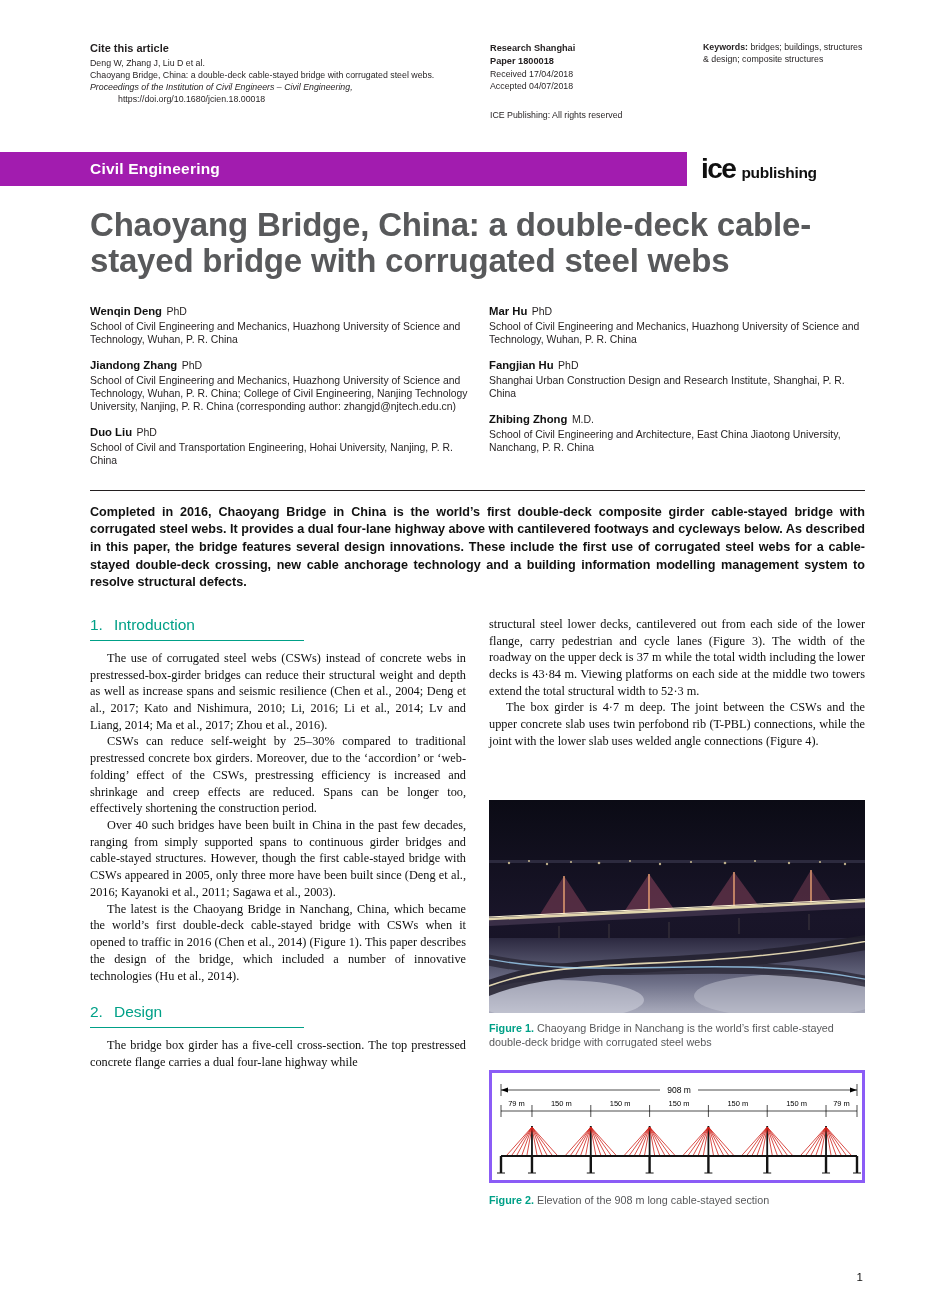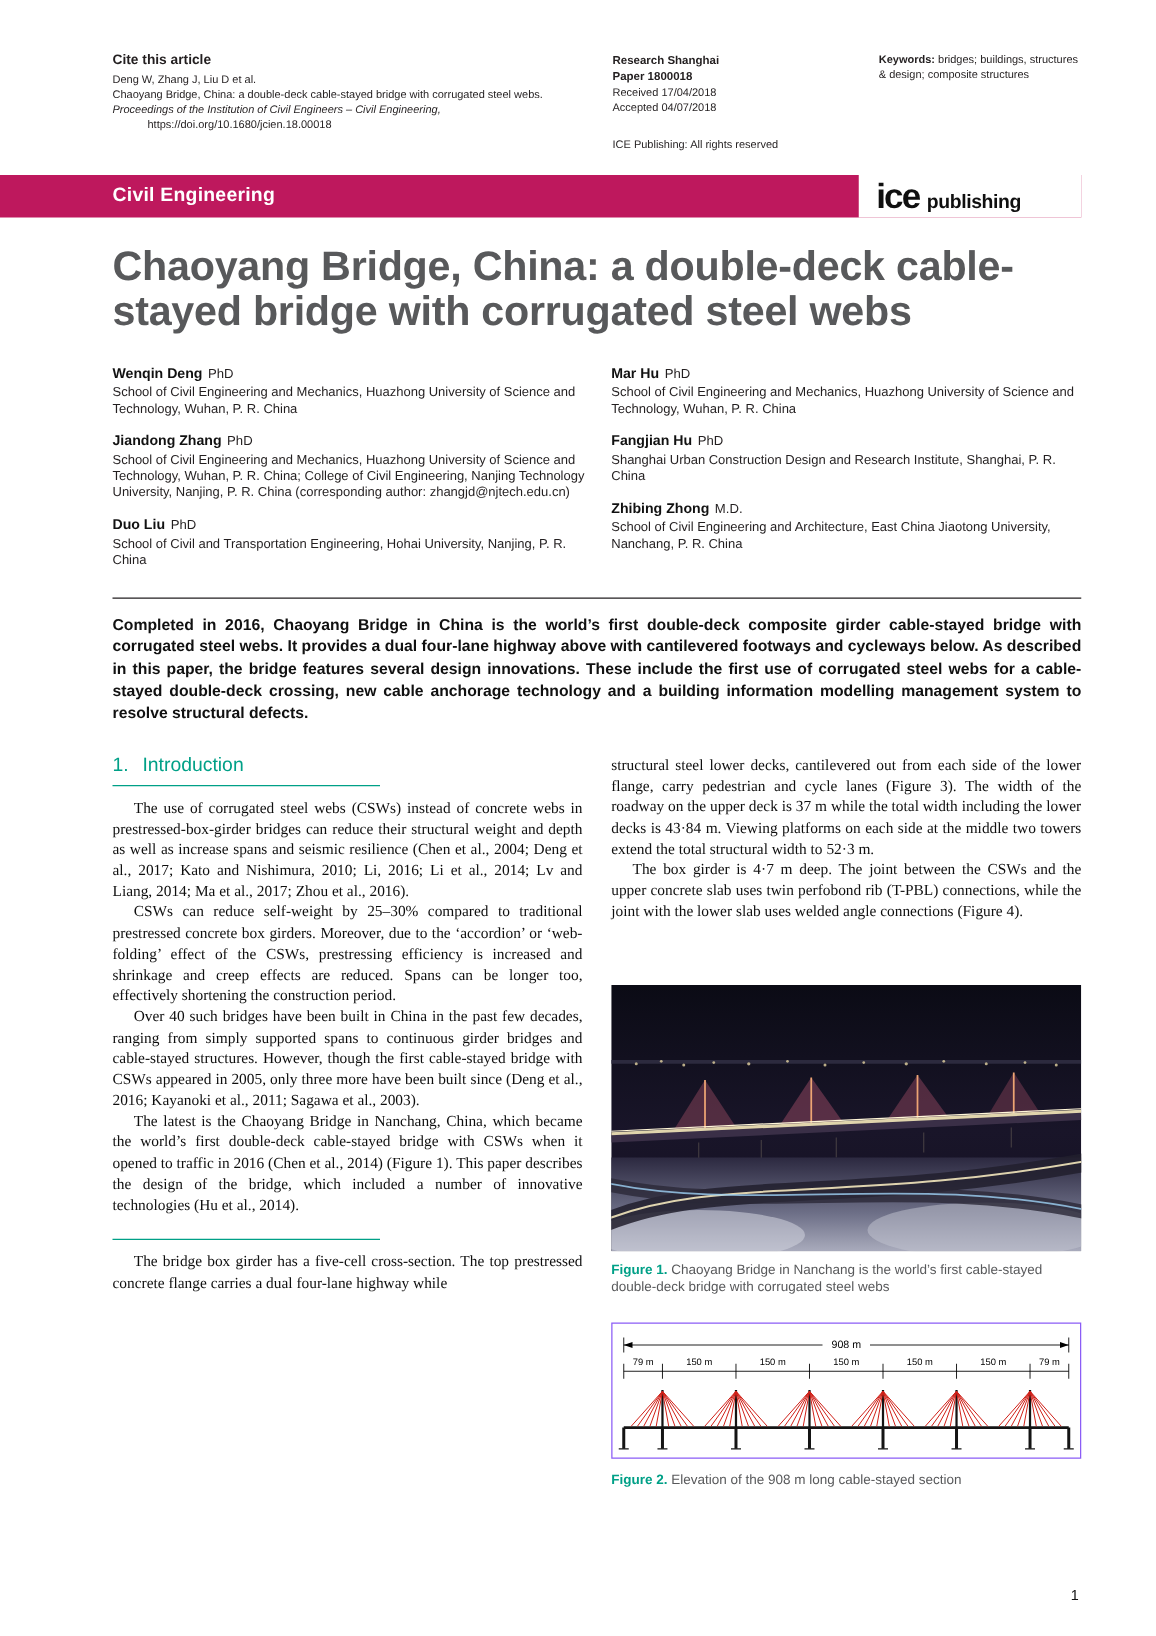--- a/index.html
+++ b/index.html
@@ -13,21 +13,21 @@
   .cite-line{font-size:8.8px;line-height:1.35;max-width:348px;}
   .cite-line.italic{font-style:italic;}
   .cite-line.doi{color:#231f20;padding-left:28px;}
   .info-bold{font-weight:bold;font-size:9.2px;line-height:1.4;}
   .info-line{font-size:8.8px;line-height:1.4;}
   .info-rights{font-size:8.8px;margin-top:18px;}
   .kw{font-size:8.8px;line-height:1.35;max-width:170px;}
   .kw b{font-weight:bold;}
 
   
-  .bar{margin-top:20px;width:865px;height:34px;background:#be185d;display:flex;align-items:center;}
+  .bar{margin-top:32px;width:865px;height:34px;background:#a21caf;display:flex;align-items:center;}
   .bar-title{color:#fff;font-size:15.5px;font-weight:bold;margin-left:90px;letter-spacing:0.2px;}
   .logo-box{margin-left:auto;background:#fff;height:34px;display:flex;align-items:baseline;
             padding:0 4px 0 14px;min-width:160px;}
   .logo-ice{font-size:28px;font-weight:bold;letter-spacing:-1.5px;color:#101010;line-height:34px;}
   .logo-pub{font-size:15.5px;color:#101010;margin-left:6px;font-weight:bold;letter-spacing:-0.3px;line-height:34px;}
 
   
   .title{font-size:33px;line-height:1.08;color:#58595b;margin-top:21px;width:780px;letter-spacing:-0.2px;}
   .authors{display:grid;grid-template-columns:386px 376px;column-gap:13px;margin-top:15px;}
   .author{margin-bottom:9px;}
@@ -46,21 +46,21 @@
   .sec-block-2{margin-top:19px;}
   .para{font-family:"Liberation Serif",serif;font-size:12.3px;line-height:1.36;text-align:justify;
         margin:0;text-indent:17px;color:#0e0e0e;}
   .para.cont{text-indent:0;}
 
   
   .fig1{margin-top:50px;}
   .fig1 svg{display:block;}
   .caption{font-size:10.8px;line-height:1.35;color:#58595b;margin-top:8px;}
   .cap-label{color:#00a087;font-weight:bold;}
-  .fig2-box{margin-top:20px;border:1px solid #8b5cf6;padding:5px 0 0 0;}
+  .fig2-box{margin-top:20px;border:3px solid #8b5cf6;padding:5px 0 0 0;}
   .fig2-box svg{display:block;}
   .caption.c2{margin-top:10px;}
 
   .page-num{position:absolute;right:62px;bottom:26px;font-size:11.5px;color:#111;}
 </style>
 </head>
 <body>
 
 <div class="page">
 
@@ -143,20 +143,21 @@
 
       <div>
         <h2 class="sec-head"><span class="sec-num">1.</span><span>Introduction</span></h2>
         <hr class="sec-rule">
         <p class="para">The use of corrugated steel webs (CSWs) instead of concrete webs in prestressed-box-girder bridges can reduce their structural weight and depth as well as increase spans and seismic resilience (Chen et al., 2004; Deng et al., 2017; Kato and Nishimura, 2010; Li, 2016; Li et al., 2014; Lv and Liang, 2014; Ma et al., 2017; Zhou et al., 2016).</p>
         <p class="para">CSWs can reduce self-weight by 25–30% compared to traditional prestressed concrete box girders. Moreover, due to the ‘accordion’ or ‘web-folding’ effect of the CSWs, prestressing efficiency is increased and shrinkage and creep effects are reduced. Spans can be longer too, effectively shortening the construction period.</p>
         <p class="para">Over 40 such bridges have been built in China in the past few decades, ranging from simply supported spans to continuous girder bridges and cable-stayed structures. However, though the first cable-stayed bridge with CSWs appeared in 2005, only three more have been built since (Deng et al., 2016; Kayanoki et al., 2011; Sagawa et al., 2003).</p>
         <p class="para">The latest is the Chaoyang Bridge in Nanchang, China, which became the world’s first double-deck cable-stayed bridge with CSWs when it opened to traffic in 2016 (Chen et al., 2014) (Figure 1). This paper describes the design of the bridge, which included a number of innovative technologies (Hu et al., 2014).</p>
 
         <div class="sec-block-2">
+          <h2 class="sec-head"><span class="sec-num">2.</span><span>Design</span></h2>
           <hr class="sec-rule">
           <p class="para">The bridge box girder has a five-cell cross-section. The top prestressed concrete flange carries a dual four-lane highway while</p>
         </div>
       </div>
 
       <div>
         <p class="para cont">structural steel lower decks, cantilevered out from each side of the lower flange, carry pedestrian and cycle lanes (Figure 3). The width of the roadway on the upper deck is 37 m while the total width including the lower decks is 43·84 m. Viewing platforms on each side at the middle two towers extend the total structural width to 52·3 m.</p>
         <p class="para">The box girder is 4·7 m deep. The joint between the CSWs and the upper concrete slab uses twin perfobond rib (T-PBL) connections, while the joint with the lower slab uses welded angle connections (Figure 4).</p>
 
         <div class="fig1">

